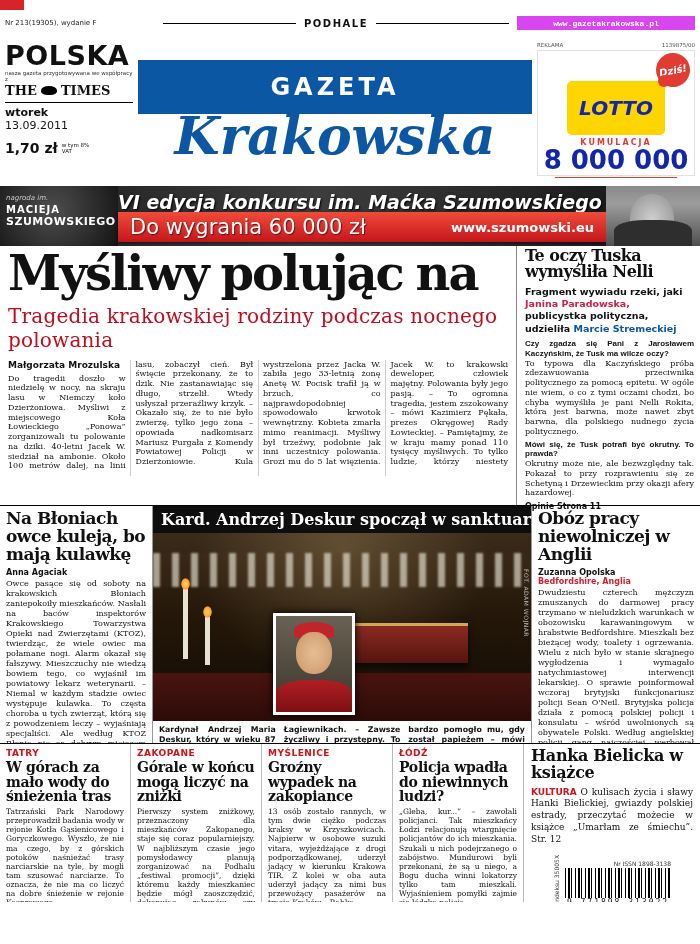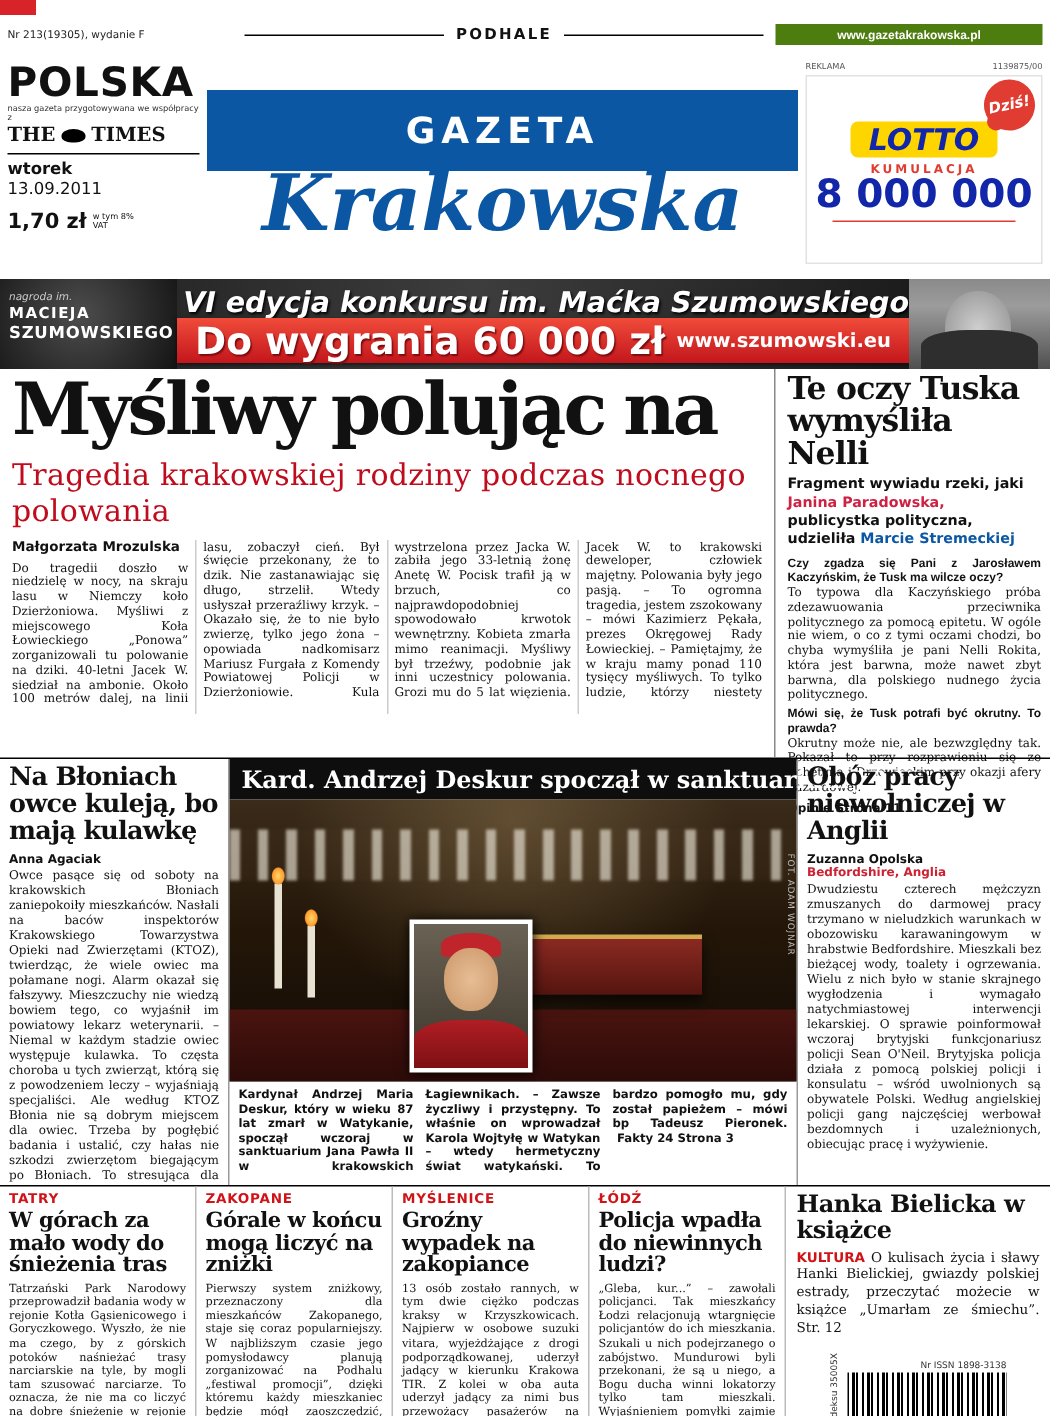--- a/index.html
+++ b/index.html
@@ -8,21 +8,21 @@
   .page{width:700px;height:944px;background:#fff;color:#111;position:relative;overflow:hidden}
 
   
   .topstrip{height:40px;position:relative;padding-top:16px}
   .corner{position:absolute;top:0;left:0;width:24px;height:10px;background:#d8232a}
   .toprow{display:flex;align-items:center;gap:8px;padding:0 5px}
   .issue{font:7px "DejaVu Sans",sans-serif;color:#222;width:150px;white-space:nowrap}
   .region-wrap{flex:1;display:flex;align-items:center;gap:8px}
   .region-wrap::before,.region-wrap::after{content:"";flex:1;border-top:1px solid #000}
   .region{font-family:"DejaVu Sans",sans-serif;font-weight:bold;font-size:10px;letter-spacing:1.5px}
-  .urlbar{width:178px;height:14px;background:#4d7c0f;color:#fff;font-family:Liberation Sans, sans-serif;font-weight:bold;font-size:8px;display:flex;align-items:center;justify-content:center;cursor:pointer}
+  .urlbar{width:178px;height:14px;background:#d946ef;color:#fff;font-family:Liberation Mono, monospace;font-weight:bold;font-size:8px;display:flex;align-items:center;justify-content:center;cursor:pointer}
 
   
   .masthead{display:flex;height:146px}
   .polska{width:138px;padding:2px 5px;font-family:"DejaVu Sans",sans-serif}
   .polska-name{font-weight:bold;font-size:27px;letter-spacing:.5px;line-height:1}
   .tagline{font-size:5.5px;color:#333;margin-top:1px}
   .times{display:flex;align-items:center;gap:4px;font-family:"DejaVu Serif",serif;font-weight:bold;font-size:13px;margin-top:1px}
   .eagle{width:16px;height:9px;background:#000;border-radius:60% 60% 50% 50%;display:inline-block}
   .pol-rule{border-top:1px solid #000;margin:4px 0 3px}
   .day{font-weight:bold;font-size:11px}
@@ -31,60 +31,60 @@
   .price{font-weight:bold;font-size:14px}
   .vat{font-size:5.5px;width:36px;line-height:1.15}
   .gz-center{flex:1;padding-top:20px}
   .gz-blue{background:#0b57a4;height:54px;display:flex;align-items:center;justify-content:center}
   .gz-name{color:#fff;font-family:"DejaVu Sans",sans-serif;font-weight:bold;font-size:24px;letter-spacing:4px}
   .kr-name{color:#0b57a4;font-family:"DejaVu Serif",serif;font-weight:bold;font-style:italic;font-size:52px;text-align:center;margin-top:-4px;line-height:1}
   .ad-col{width:168px;padding:2px 5px;font-family:"DejaVu Sans",sans-serif}
   .ad-meta{display:flex;justify-content:space-between;font-size:5.5px;color:#555}
   .lotto-box{position:relative;border:1px solid #e2e2e2;height:126px;margin-top:2px;padding-top:30px;text-align:center;cursor:pointer}
   .dzis{position:absolute;top:2px;right:4px;width:34px;height:34px;background:#e03c31;border-radius:50%;color:#fff;font-weight:bold;font-style:italic;font-size:10px;display:flex;align-items:center;justify-content:center;transform:rotate(-12deg)}
-  .lotto-pill{display:inline-block;background:#ffd500;color:#1226aa;font-weight:bold;font-style:italic;font-size:20px;padding:0 12px;border-radius:5px;position:relative}
+  .lotto-pill{display:inline-block;background:#ffd500;color:#1226aa;font-weight:bold;font-style:italic;font-size:20px;padding:15px 12px;border-radius:5px;position:relative}
   .lotto-pill::after{content:"";position:absolute;right:-5px;top:-6px;width:12px;height:12px;background:#e03c31;border-radius:50%}
   .kumulacja{font-weight:bold;font-size:8px;color:#e03c31;letter-spacing:2px;margin-top:3px}
   .amount{font-weight:bold;font-size:26px;color:#1226aa;line-height:1.05}
   .lotto-rule{width:78%;margin:3px auto 0;border-top:1px solid #e03c31}
 
   
   .banner{height:60px;background:linear-gradient(100deg,#1c1c1c,#3d3d3d 45%,#101010);position:relative;display:flex;color:#fff;overflow:hidden}
   .award{width:118px;padding:8px 6px 0;background:radial-gradient(circle at 45% 40%,#4d4d4d,#141414);font-family:"DejaVu Sans",sans-serif}
   .award-pre{font-size:7px;font-style:italic;color:#ccc}
   .award-n1{font-weight:bold;font-size:10px;letter-spacing:1px;margin-top:2px}
   .award-n2{font-weight:bold;font-size:11px;letter-spacing:.5px}
   .banner-main{flex:1;position:relative}
-  .banner-title{text-align:right;font-family:"DejaVu Sans",sans-serif;font-weight:bold;font-style:italic;font-size:19px;padding-top:5px;text-shadow:1px 1px 2px #000;white-space:nowrap}
+  .banner-title{text-align:left;font-family:"DejaVu Sans",sans-serif;font-weight:bold;font-style:italic;font-size:19px;padding-top:5px;text-shadow:1px 1px 2px #000;white-space:nowrap}
   .prize-bar{position:absolute;left:0;right:0;bottom:4px;height:30px;background:linear-gradient(180deg,#f04b3a,#c3161c);display:flex;align-items:center;justify-content:space-between;padding:0 12px;box-shadow:0 1px 3px rgba(0,0,0,.6)}
-  .prize{font-family:"DejaVu Sans",sans-serif;font-weight:bold;font-size:25px;text-shadow:1px 1px 1px #7a0c10;white-space:nowrap}
+  .prize{font-family:"DejaVu Sans",sans-serif;font-weight:normal;font-size:21px;text-shadow:1px 1px 1px #7a0c10;white-space:nowrap}
   .sz-url{font-family:"DejaVu Sans",sans-serif;font-weight:bold;font-size:13px;cursor:pointer}
   .banner-photo{width:94px;background:linear-gradient(180deg,#8a8a8a,#9c9c9c 30%,#4f4f4f);position:relative}
   .banner-photo::before{content:"";position:absolute;top:8px;left:24px;width:44px;height:50px;background:radial-gradient(#cfcfcf,#8f8f8f);border-radius:48%}
   .banner-photo::after{content:"";position:absolute;bottom:0;left:8px;right:8px;height:26px;background:#2e2e2e;border-radius:40% 40% 0 0}
 
   
   .lead-row{display:flex;height:260px;border-bottom:1px solid #000}
   .lead-left{width:516px;padding:4px 8px 0}
   .headline{font-weight:bold;font-size:48px;line-height:.97;letter-spacing:-2px;word-spacing:-2px}
   .deck{color:#c00d1e;font-size:20px;margin-top:7px;letter-spacing:.2px}
   .story-cols{margin-top:8px;height:116px;column-count:4;column-gap:10px;column-rule:1px solid #ccc;font-size:8px;line-height:1.22;text-align:justify;overflow:hidden}
   .byline{font-family:"DejaVu Sans",sans-serif;font-weight:bold;font-size:9px;margin-bottom:3px}
   .more{font-weight:bold;margin-left:3px}
   .tuska{flex:1;border-left:1px solid #888;padding:2px 6px 0 8px}
-  .tuska h2{font-weight:bold;font-size:21px;line-height:1.02;letter-spacing:-.5px}
+  .tuska h2{font-weight:bold;font-size:16px;line-height:1.02;letter-spacing:-.5px}
   .tuska-intro{font-family:"DejaVu Sans",sans-serif;font-weight:bold;font-size:9.5px;line-height:1.3;margin-top:5px}
   .name-red{color:#cc2244}
   .name-blue{color:#0b57a4}
   .qa{font-size:8px;line-height:1.22;text-align:justify;margin-top:4px}
   .q{font-family:Liberation Sans, sans-serif;font-weight:bold;display:block;margin-top:3px}
   .sec-footer{font-family:"DejaVu Sans",sans-serif;font-weight:bold;font-size:8px;margin-top:4px}
 
   
-  .mid-row{display:flex;height:285px;border-bottom:1px solid #000}
+  .mid-row{display:flex;height:238px;border-bottom:1px solid #000}
   .owce{width:152px;padding:4px 6px;overflow:hidden}
   .owce h2,.oboz h2{font-weight:bold;font-size:17px;line-height:1.05;letter-spacing:-.5px}
   .byline-sm{font-family:"DejaVu Sans",sans-serif;font-weight:bold;font-size:8px;margin:4px 0 2px}
   .body-sm{font-size:8px;line-height:1.25;text-align:justify}
   .photo-block{width:380px;border-left:1px solid #999;border-right:1px solid #999;display:flex;flex-direction:column}
   .photo-head{background:#0e0e0e;color:#fff;font-weight:bold;font-size:16px;padding:4px 8px;text-align:center;white-space:nowrap}
   .photo-scene{position:relative;height:188px;overflow:hidden;background:radial-gradient(ellipse at 50% 8%,rgba(205,175,120,.28),transparent 55%),linear-gradient(180deg,#3a2b1a 0%,#241709 45%,#120a05 100%)}
   .clergy{position:absolute;top:20px;left:0;right:0;height:34px;filter:blur(1.2px);background:repeating-linear-gradient(90deg,rgba(236,230,214,.65) 0 7px,rgba(90,60,35,.12) 7px 19px)}
   .carpet{position:absolute;bottom:0;left:0;right:0;height:48px;background:linear-gradient(180deg,#4a1410,#2c0b08)}
   .casket{position:absolute;left:125px;bottom:58px;width:190px;height:40px;background:linear-gradient(180deg,#8a2a22,#55150f);border-top:3px solid #d2a94f;box-shadow:0 4px 8px rgba(0,0,0,.7)}

